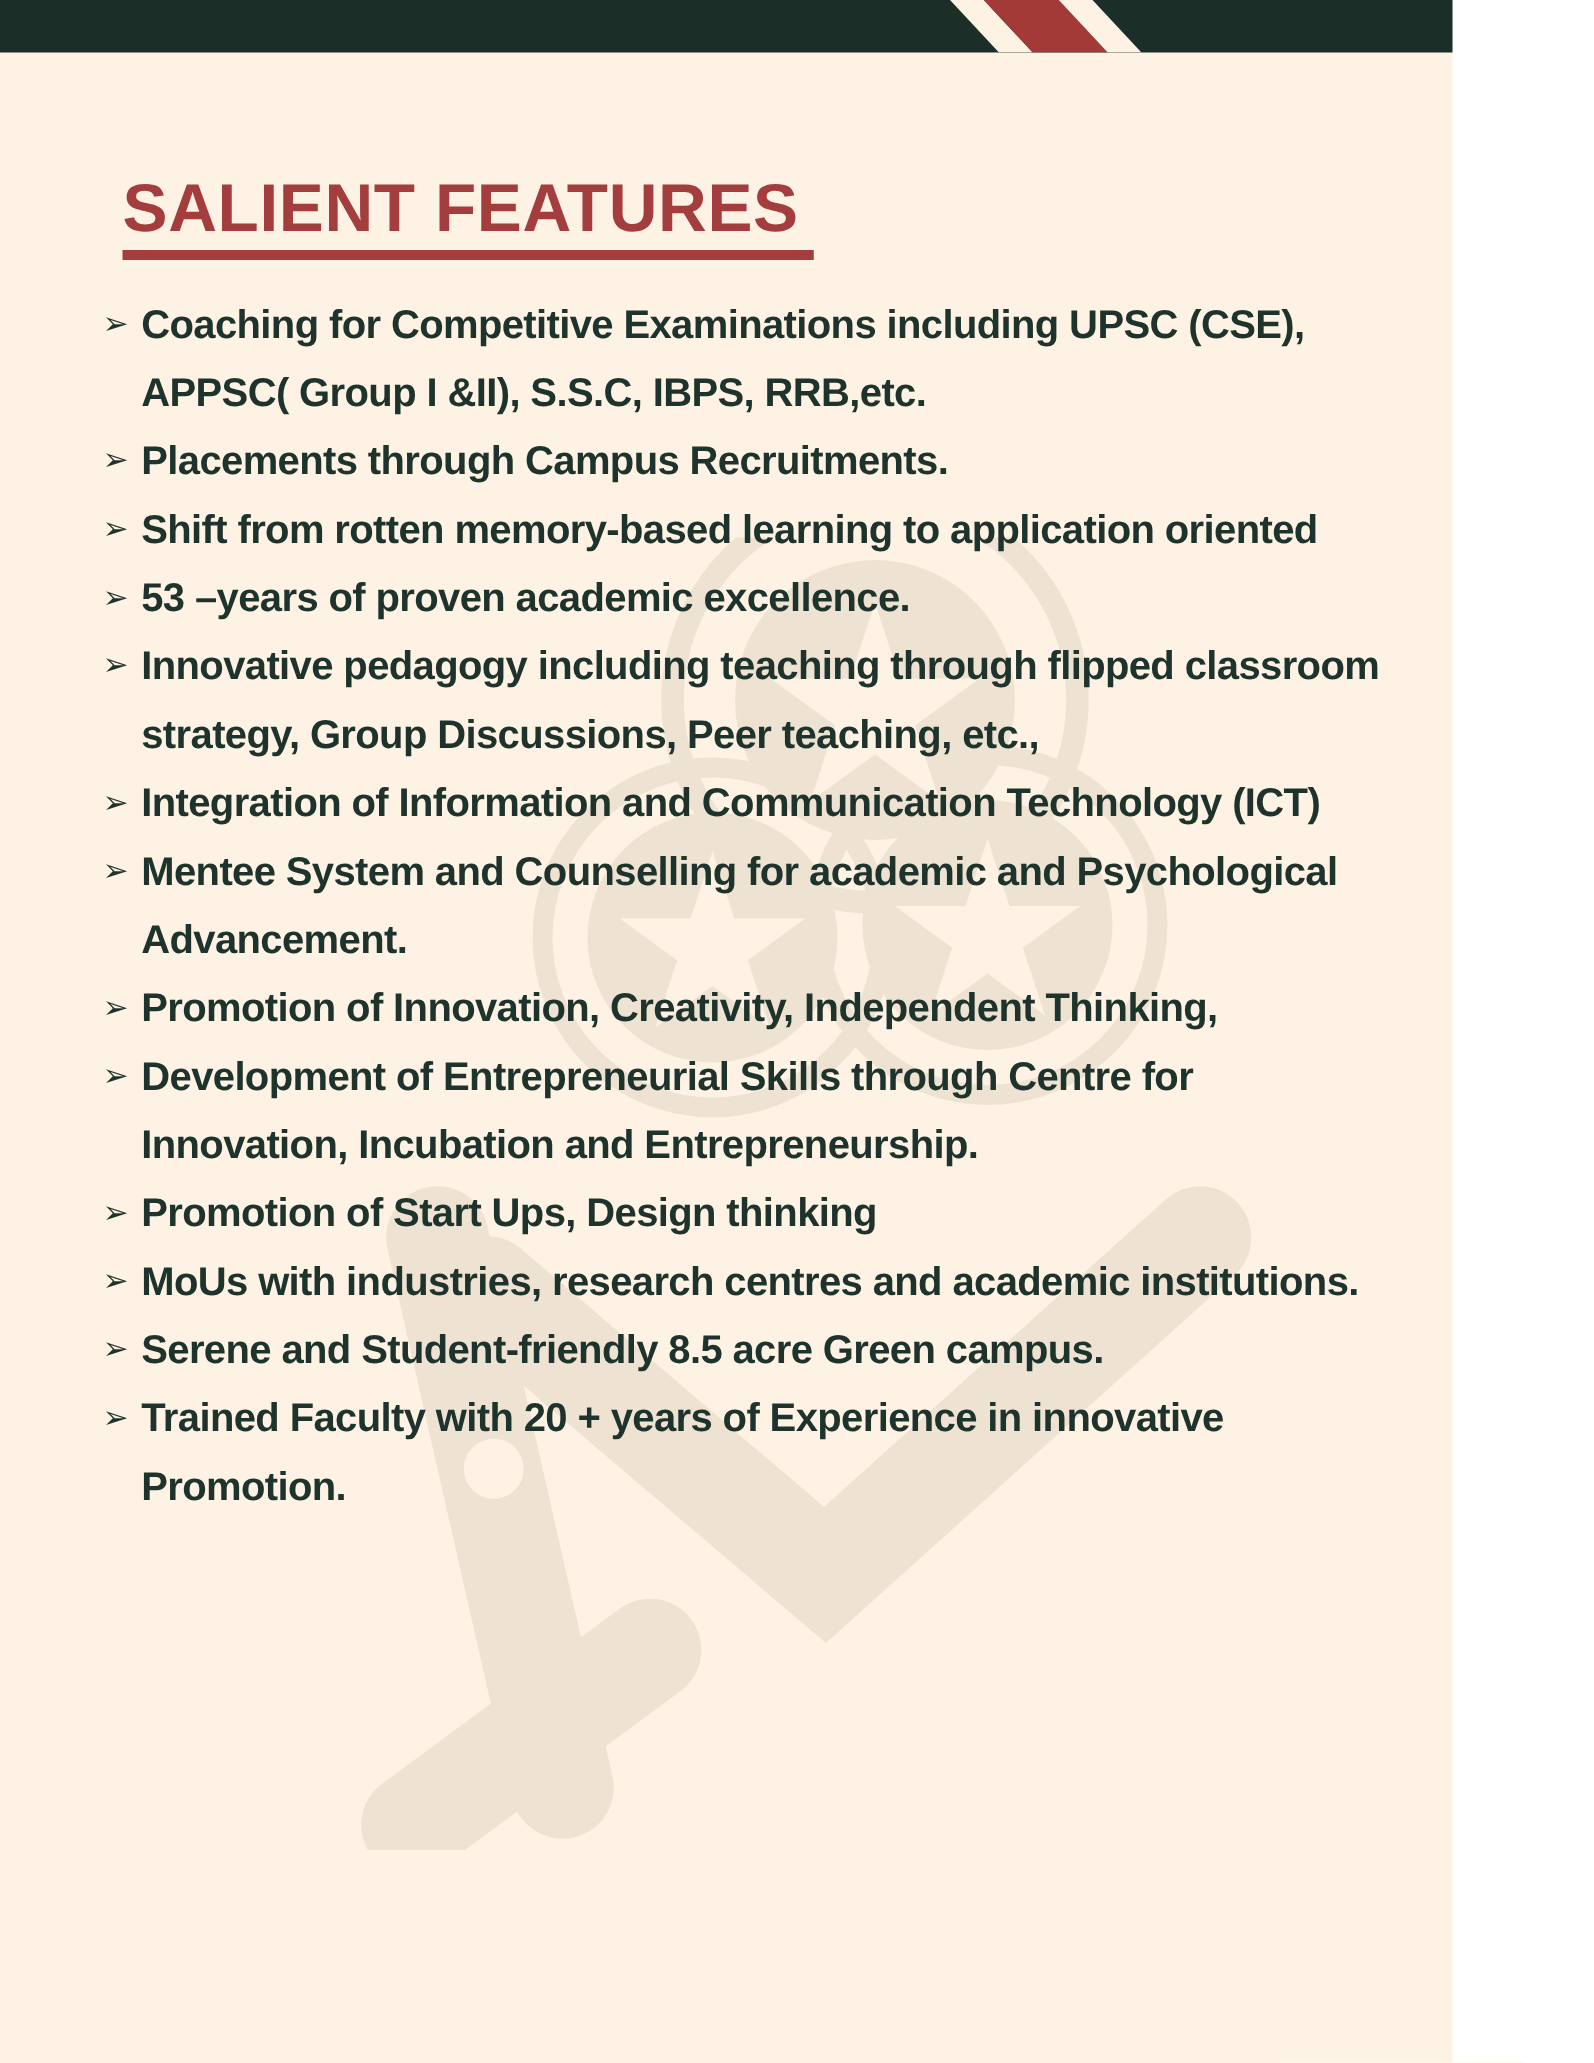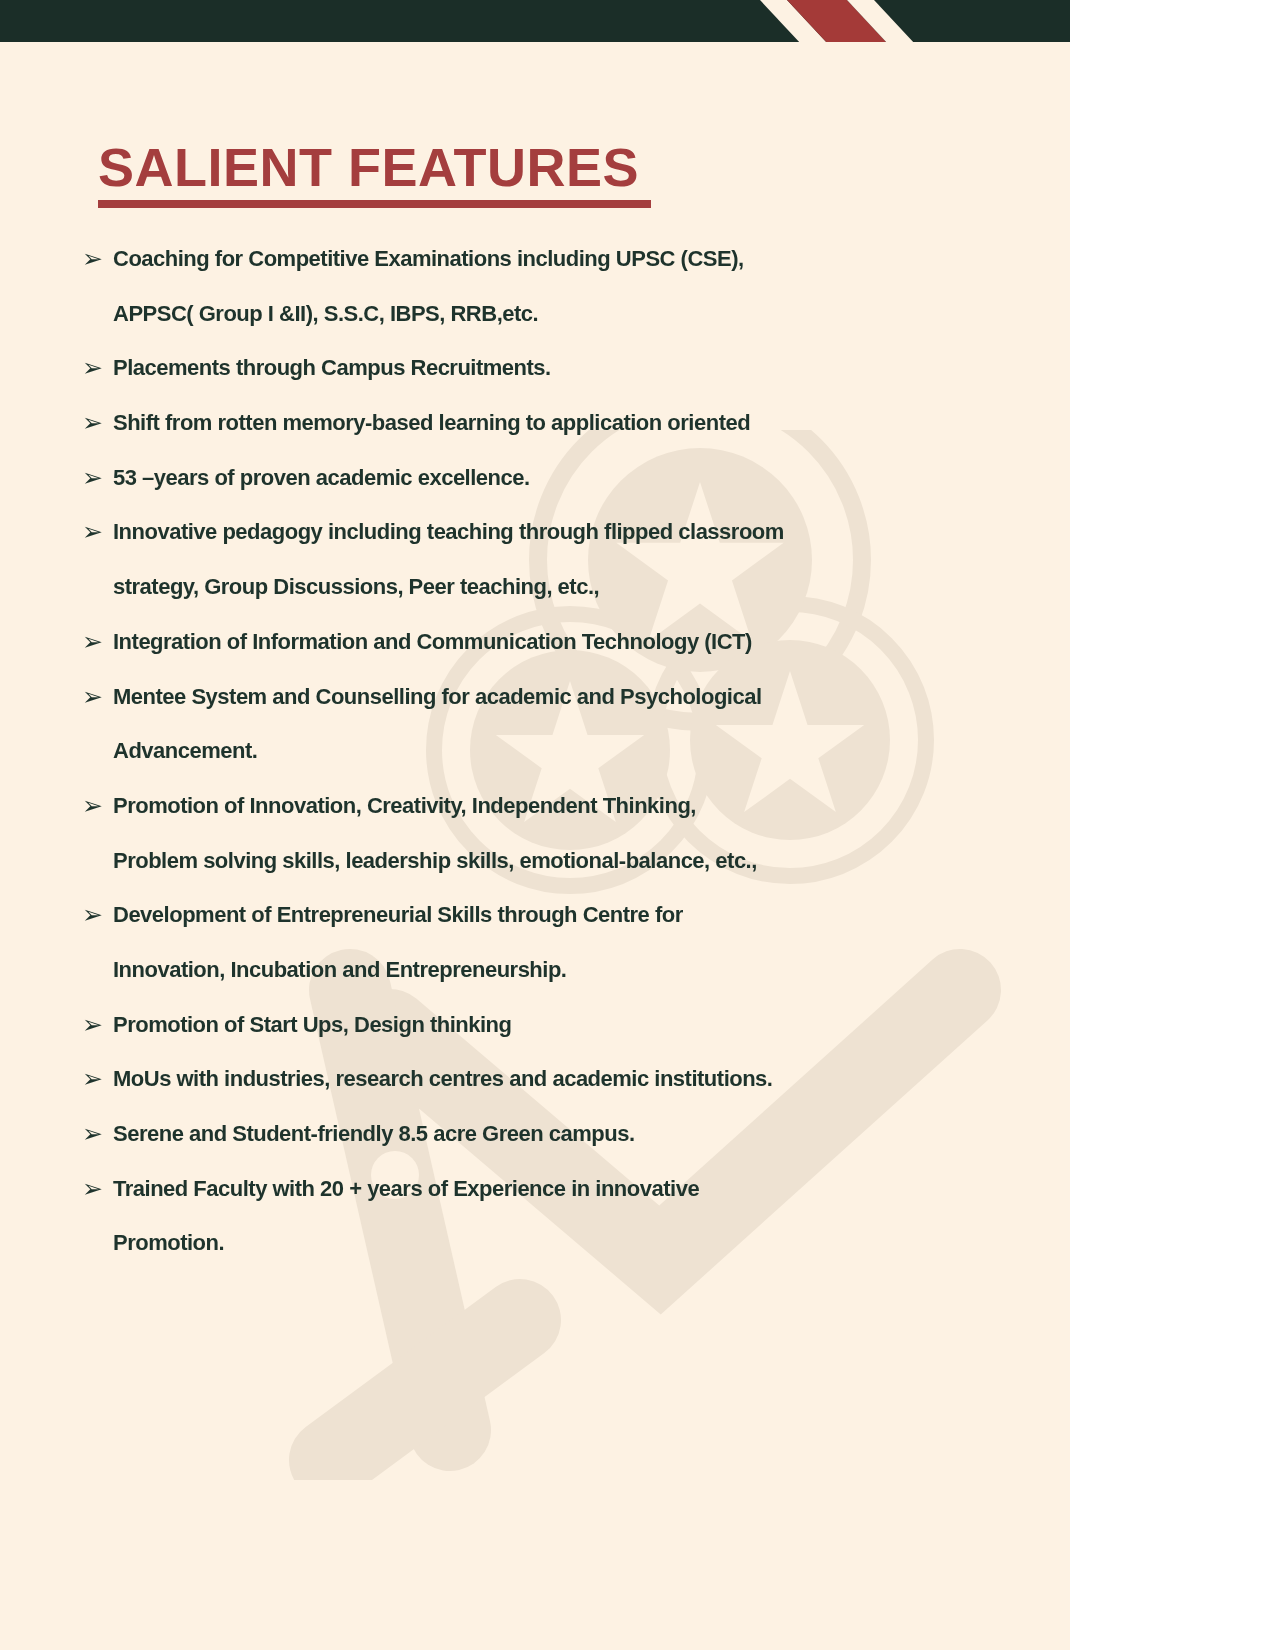--- a/index.html
+++ b/index.html
@@ -6,21 +6,21 @@
     --cream:#fdf2e3;
     --bar:#1b2e28;
     --red:#a43a38;
     --title:#a43e3e;
     --text:#1e332c;
     --wm:#eee2d2;
   }
   html,body{margin:0;padding:0;}
   .page{
     position:relative;
-    width:1070px;height:1650px;
+    width:1162px;height:1650px;
     background:var(--cream);
     overflow:hidden;
     font-family:"Liberation Sans", sans-serif;
   }
   
   .top-bar{
     position:absolute;left:0;top:0;width:1275px;height:42px;
     background:var(--bar);
     overflow:hidden;
   }
@@ -61,21 +61,21 @@
   }
   .bullet{
     position:absolute;left:0;top:0;
     line-height:54.7px;
     font-size:25px;
     color:var(--text);
     font-family:"DejaVu Sans", sans-serif;
   }
   .line{
     height:54.7px;line-height:54.7px;
-    font-size:22px;font-weight:bold;
+    font-size:32px;font-weight:bold;
     letter-spacing:-0.5px;
     color:var(--text);
     white-space:nowrap;
   }
 </style>
 </head>
 <body>
 
 <div class="page">
 
@@ -165,21 +165,20 @@
       <div class="lines">
           <div class="line">Mentee System and Counselling for academic and Psychological</div>
           <div class="line">Advancement.</div>
         </div>
     </div>
 
     <div class="item">
       <span class="bullet">➢</span>
       <div class="lines">
           <div class="line">Promotion of Innovation, Creativity, Independent Thinking,</div>
-          <div class="line">Problem solving skills, leadership skills, emotional-balance, etc.,</div>
         </div>
     </div>
 
     <div class="item">
       <span class="bullet">➢</span>
       <div class="lines">
           <div class="line">Development of Entrepreneurial Skills through Centre for</div>
           <div class="line">Innovation, Incubation and Entrepreneurship.</div>
         </div>
     </div>

